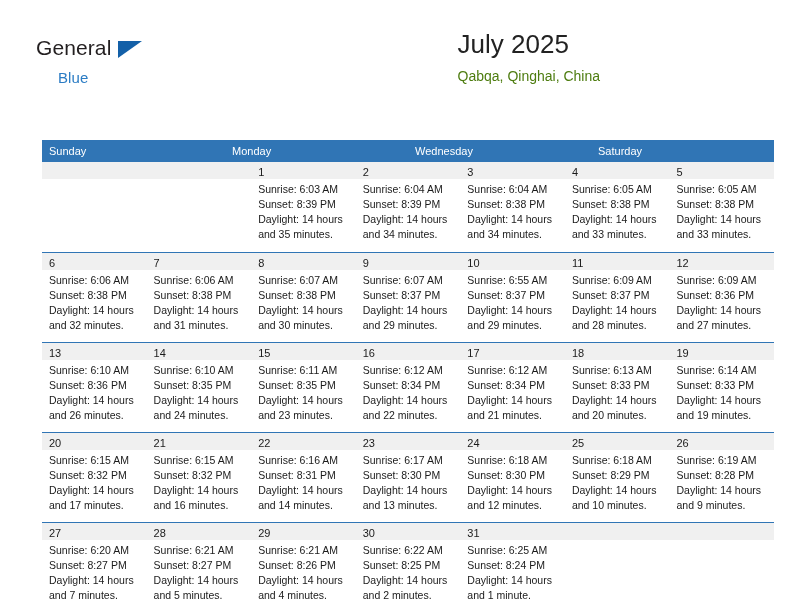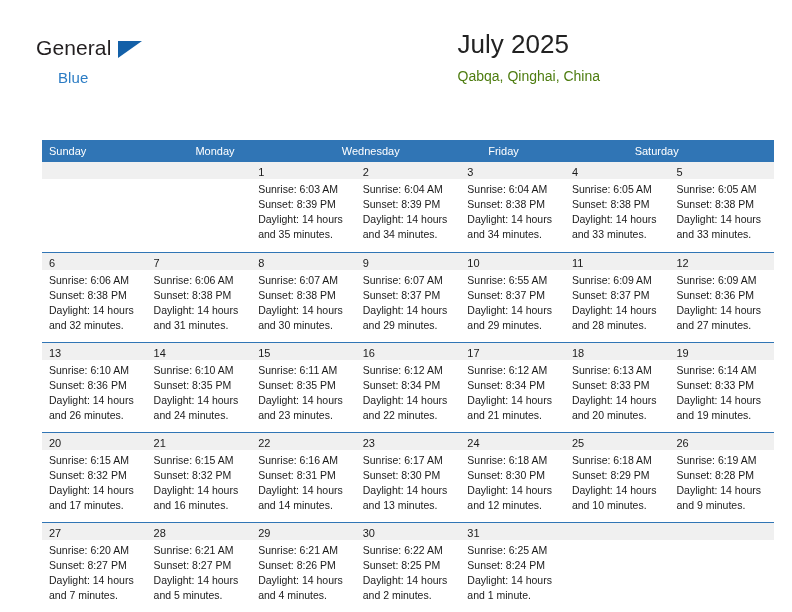--- a/index.html
+++ b/index.html
@@ -173,21 +173,20 @@
       <div class="cal-subtitle">Qabqa, Qinghai, China</div>
     </div>
 
   </div>
 
   <div class="calendar">
     <div class="weekday-row" id="weekday-row">
         <div class="weekday">Sunday</div>
         <div class="weekday">Monday</div>
         <div class="weekday">Wednesday</div>
-        <div class="weekday">Friday</div>
         <div class="weekday">Saturday</div>
       </div>
     <div id="weeks-container">
         <div class="week">
           <div class="day empty">
             <div class="day-num-band"><span class="day-num"></span></div>
             <div class="day-body">
               <div class="day-line"></div>
               <div class="day-line"></div>
               <div class="day-line"></div>

